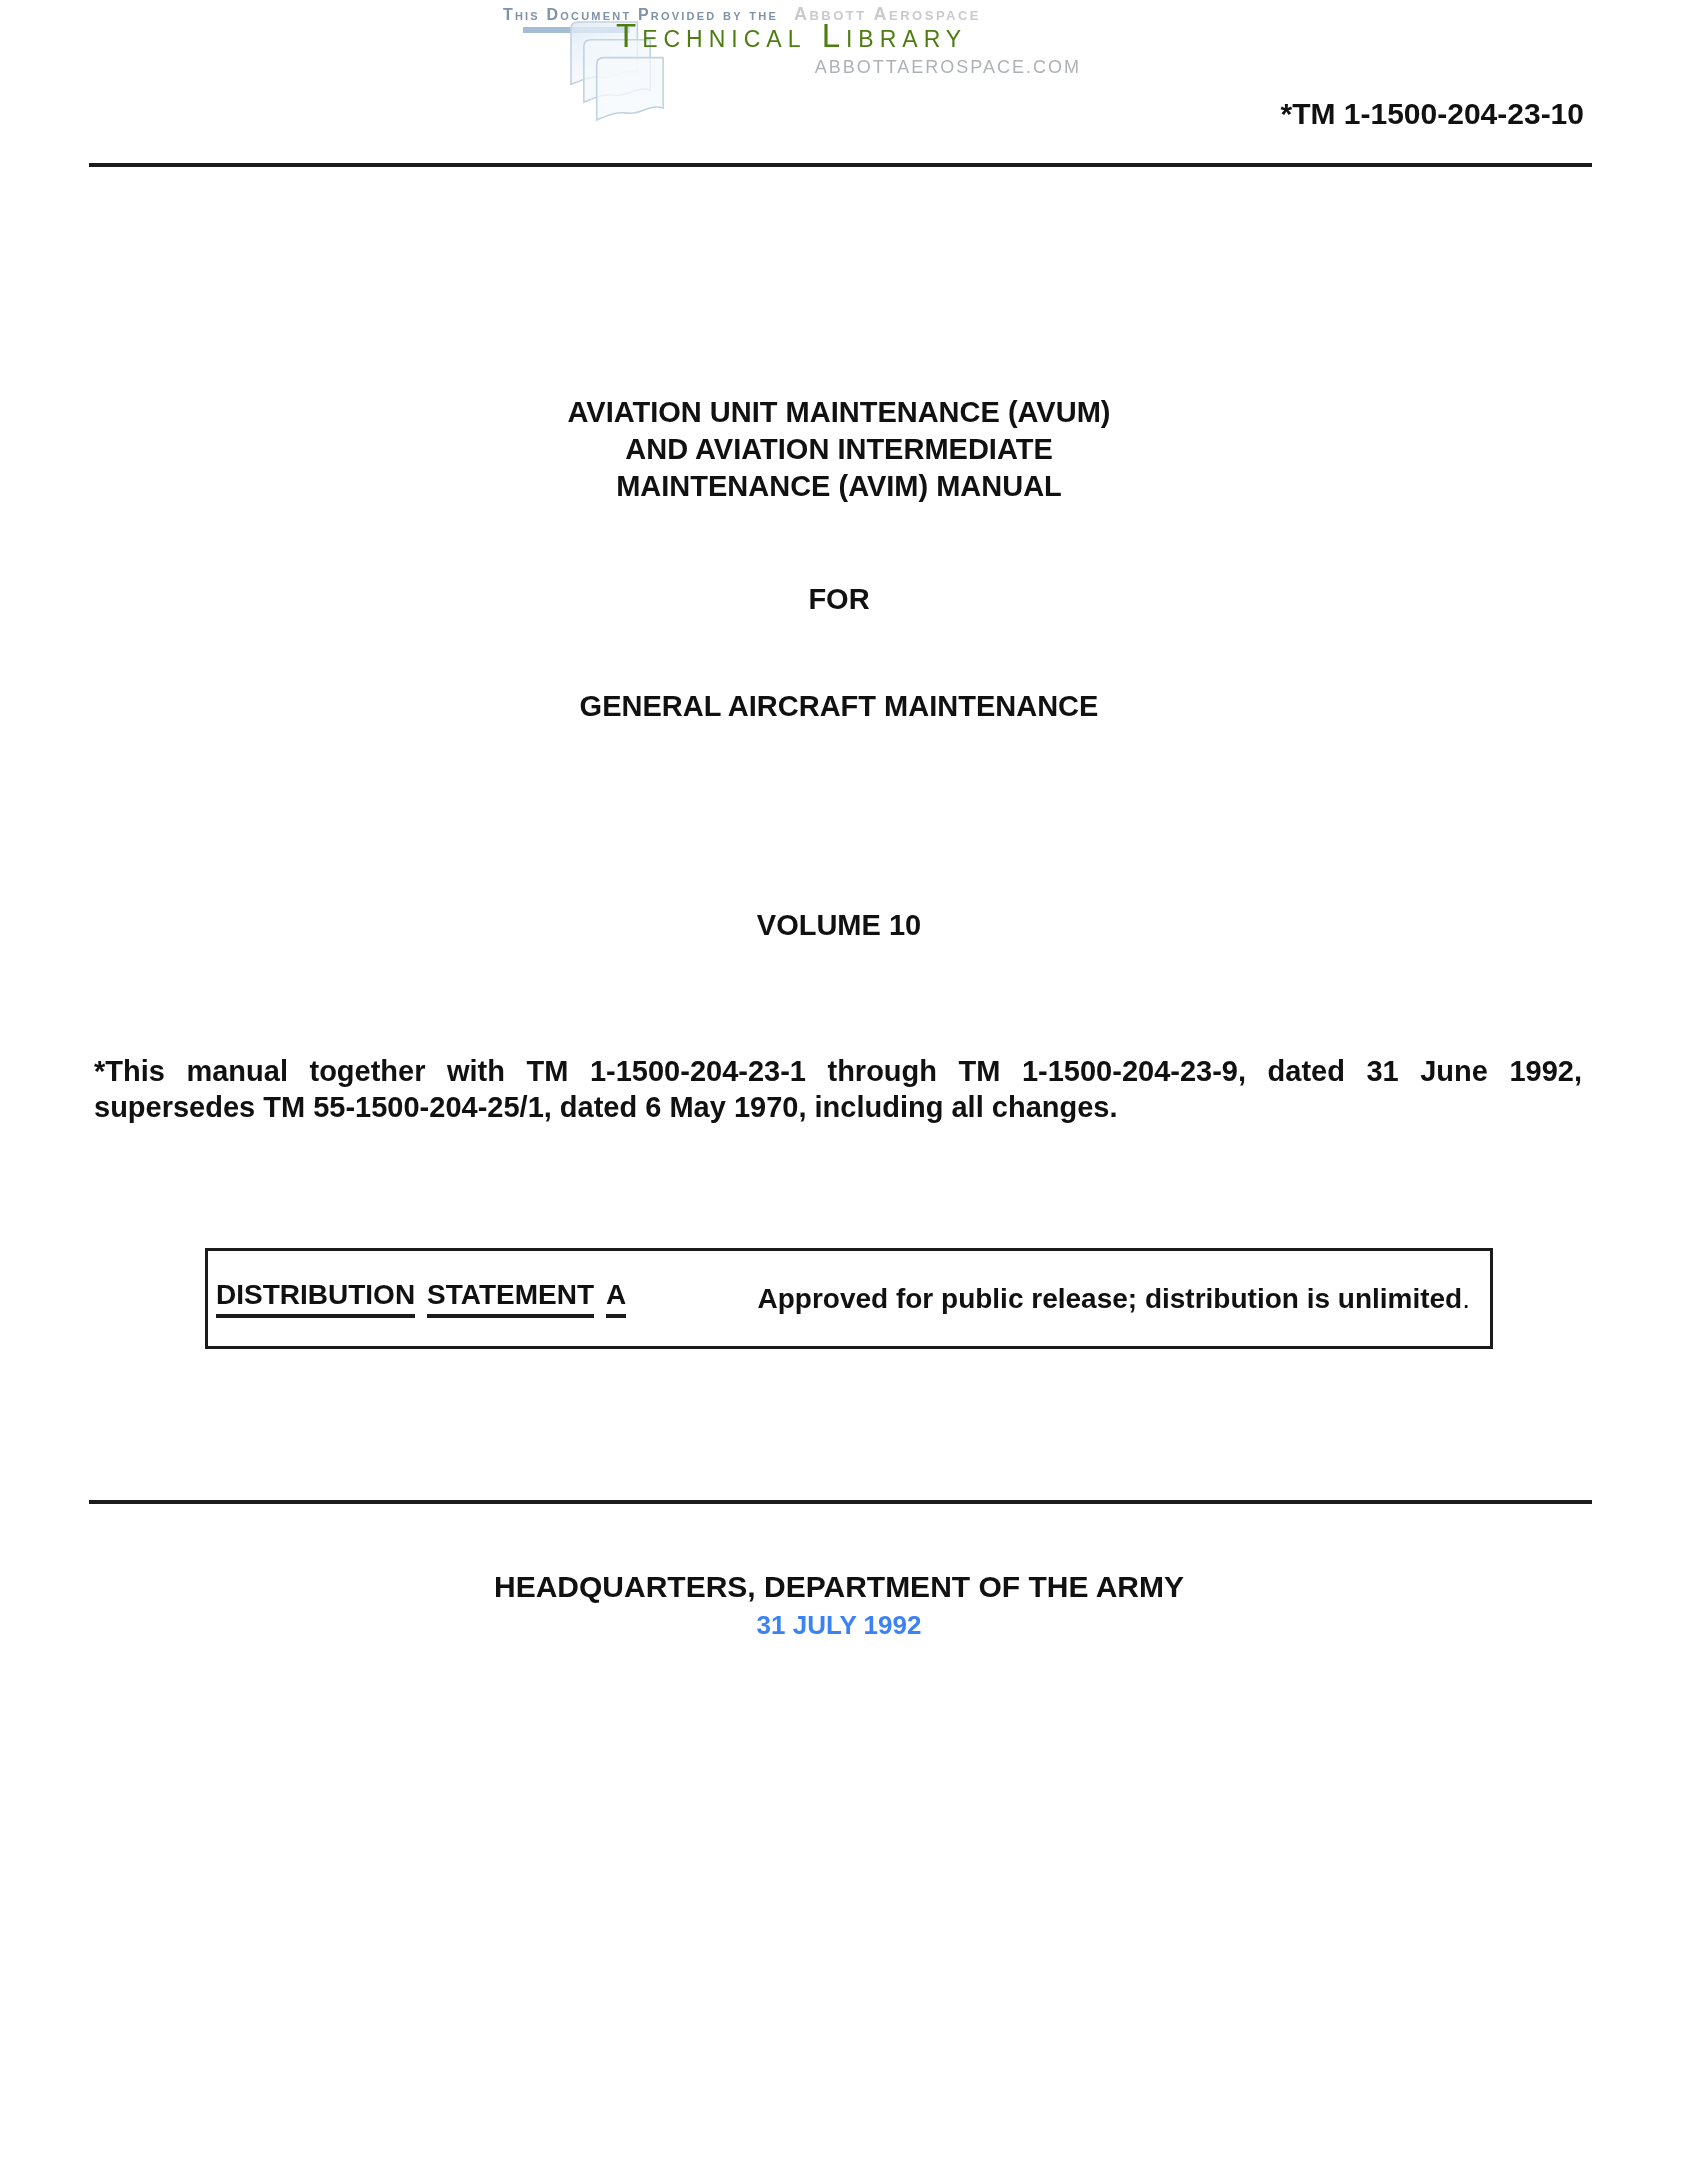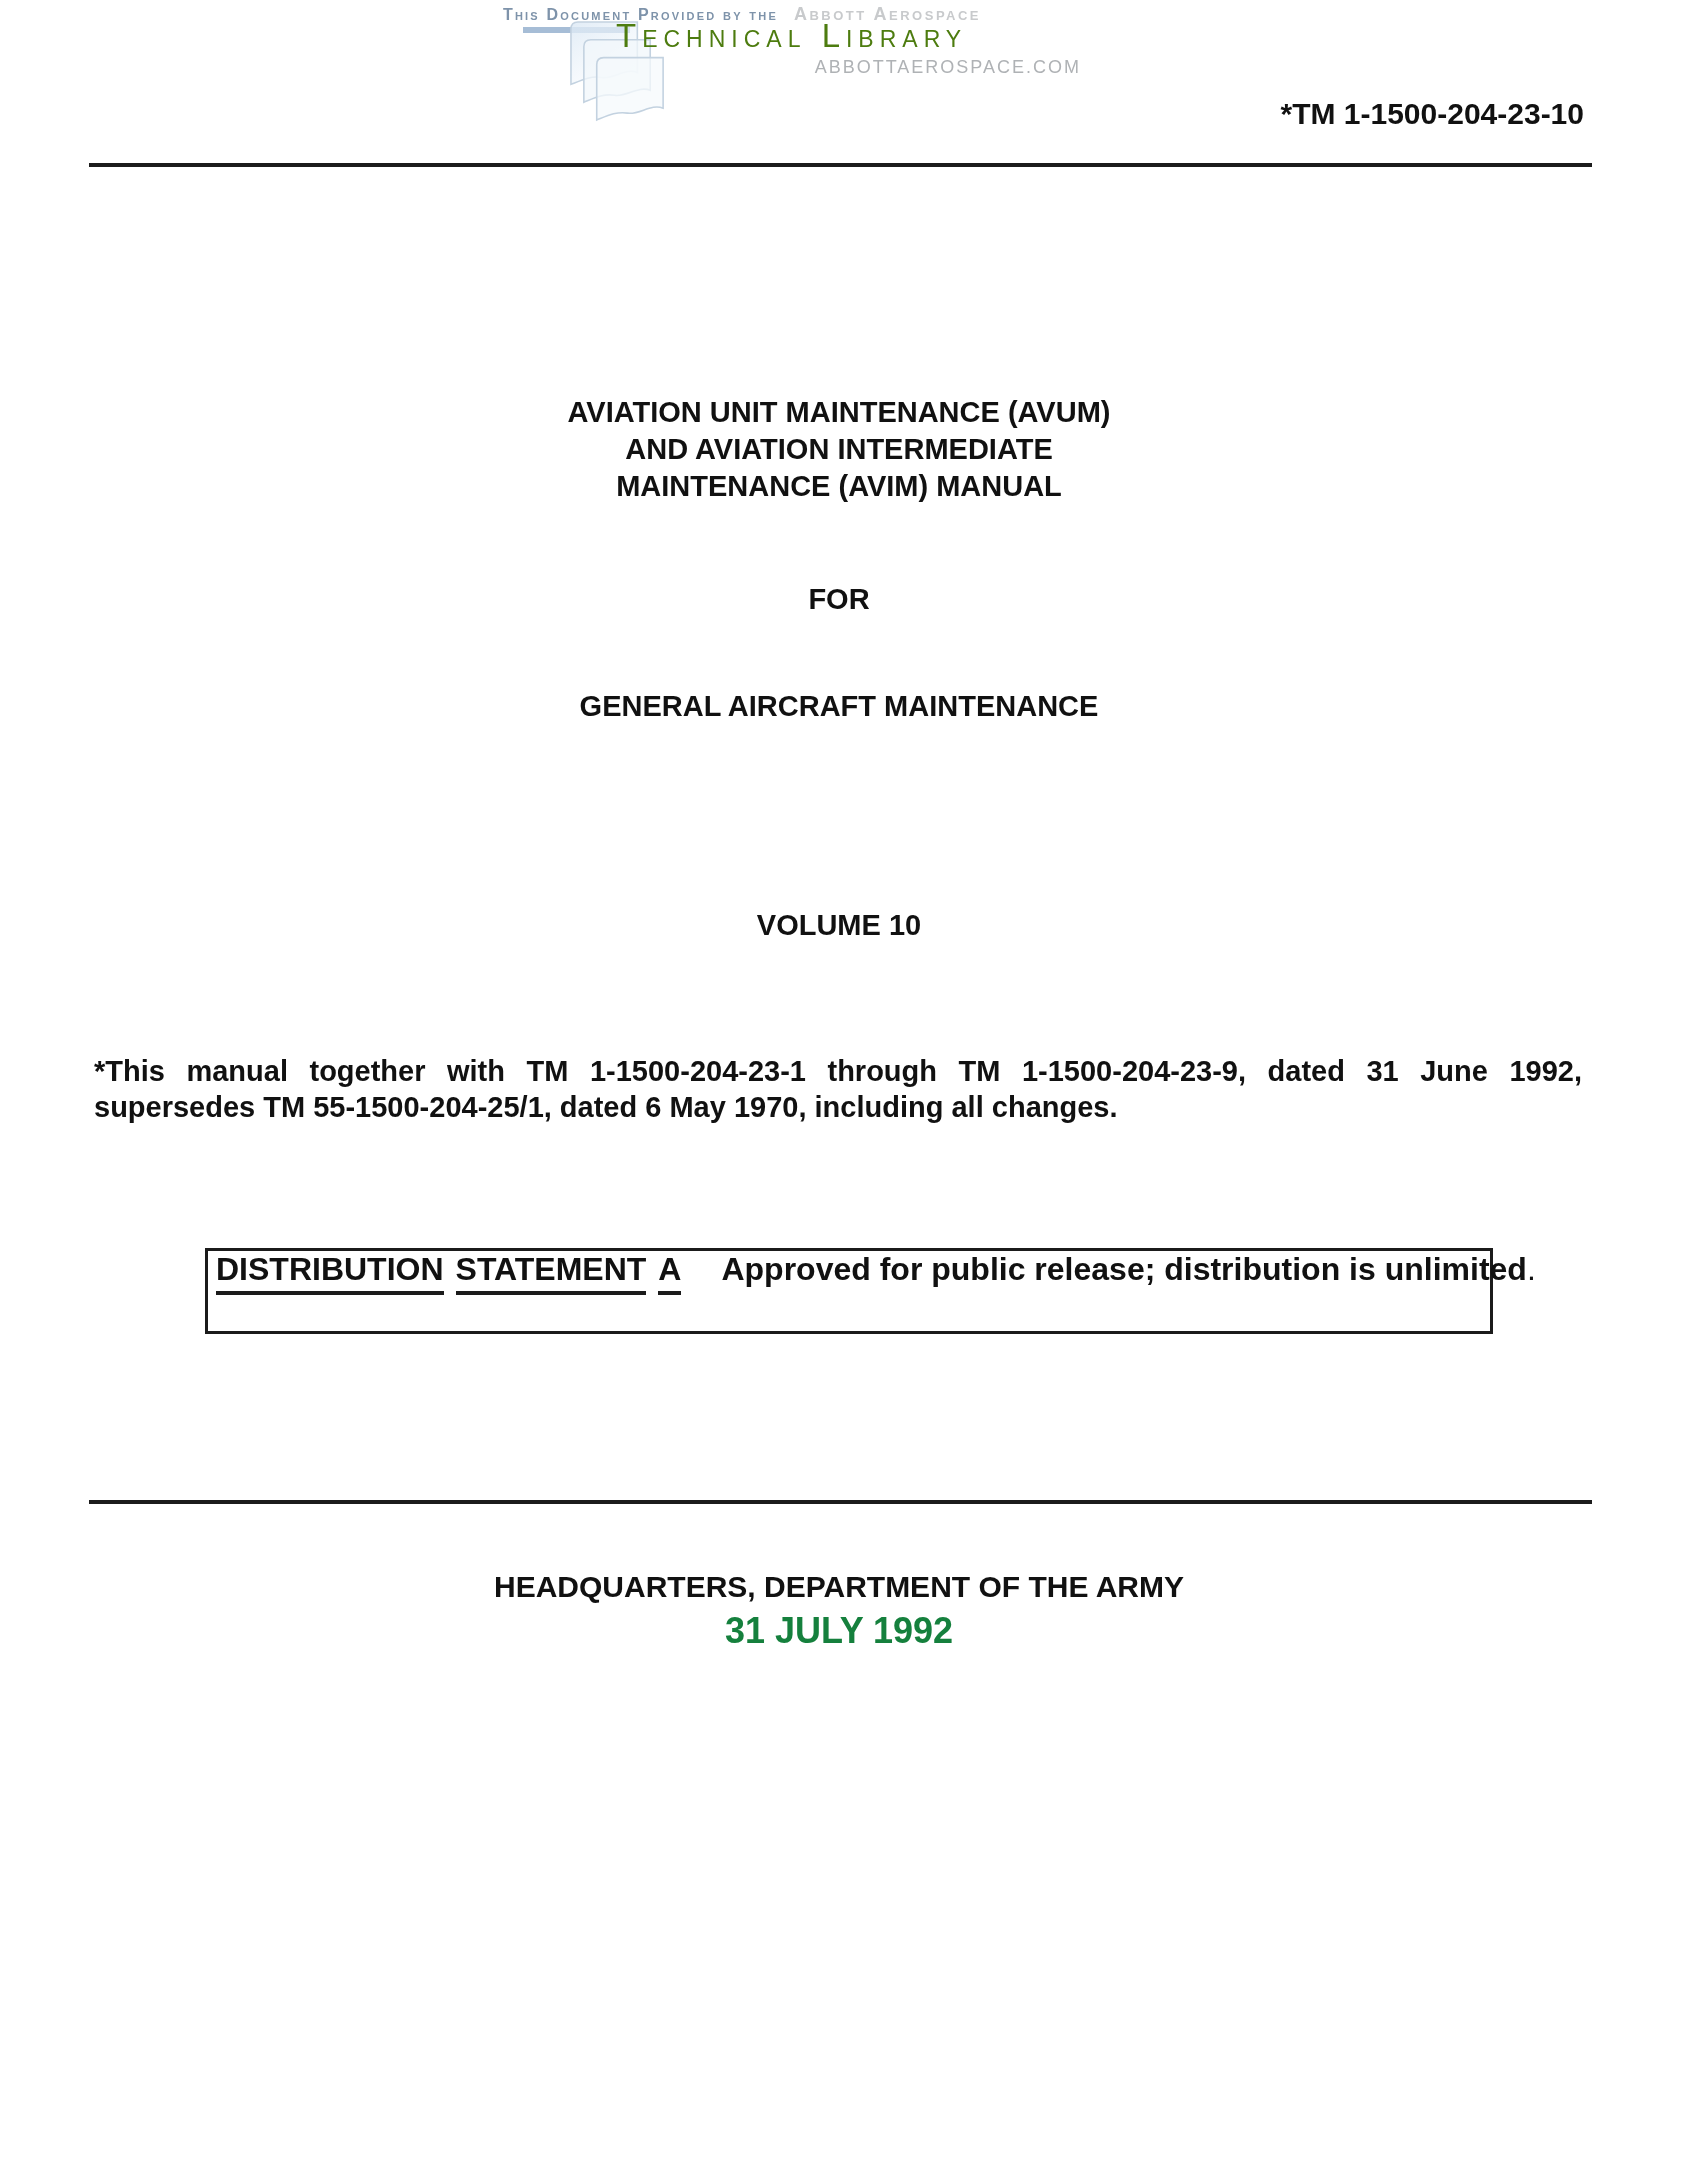--- a/index.html
+++ b/index.html
@@ -130,27 +130,27 @@
   }
   .supersession .left-line {
     display: block;
     text-align: left;
   }
 
   
   .dist-box {
     position: absolute;
     top: 1248px; left: 205px;
-    width: 1288px; height: 86px;
+    width: 1288px; height: 101px;
     border: 3px solid #1b1b1b;
     display: flex;
-    align-items: flex-start;
+    align-items: center;
     justify-content: space-between;
     padding: 0 20px 0 8px;
-    font-size: 32px;
+    font-size: 28px;
     font-weight: 700;
     color: #111111;
     white-space: nowrap;
   }
   .dist-label { display: inline-flex; gap: 12px; }
   .dist-label .uword {
     border-bottom: 4px solid #1b1b1b;
     padding-bottom: 3px;
   }
   .dist-statement-wrap { margin-left: 40px; }
@@ -164,23 +164,23 @@
     text-align: center;
     font-size: 30px;
     font-weight: 700;
     color: #111111;
   }
   .footer-date {
     position: absolute;
     top: 1610px; left: 94px;
     width: 1490px;
     text-align: center;
-    font-size: 36px;
-    font-weight: 700;
-    color: #15803d;
+    font-size: 26px;
+    font-weight: 700;
+    color: #3b82f6;
   }
 </style>
 </head>
 <body>
 
 <div class="page">
 
   <div class="logo-tbar"></div>
 
   <svg class="logo-pages-icon" width="111" height="107" viewBox="0 0 112 108">

